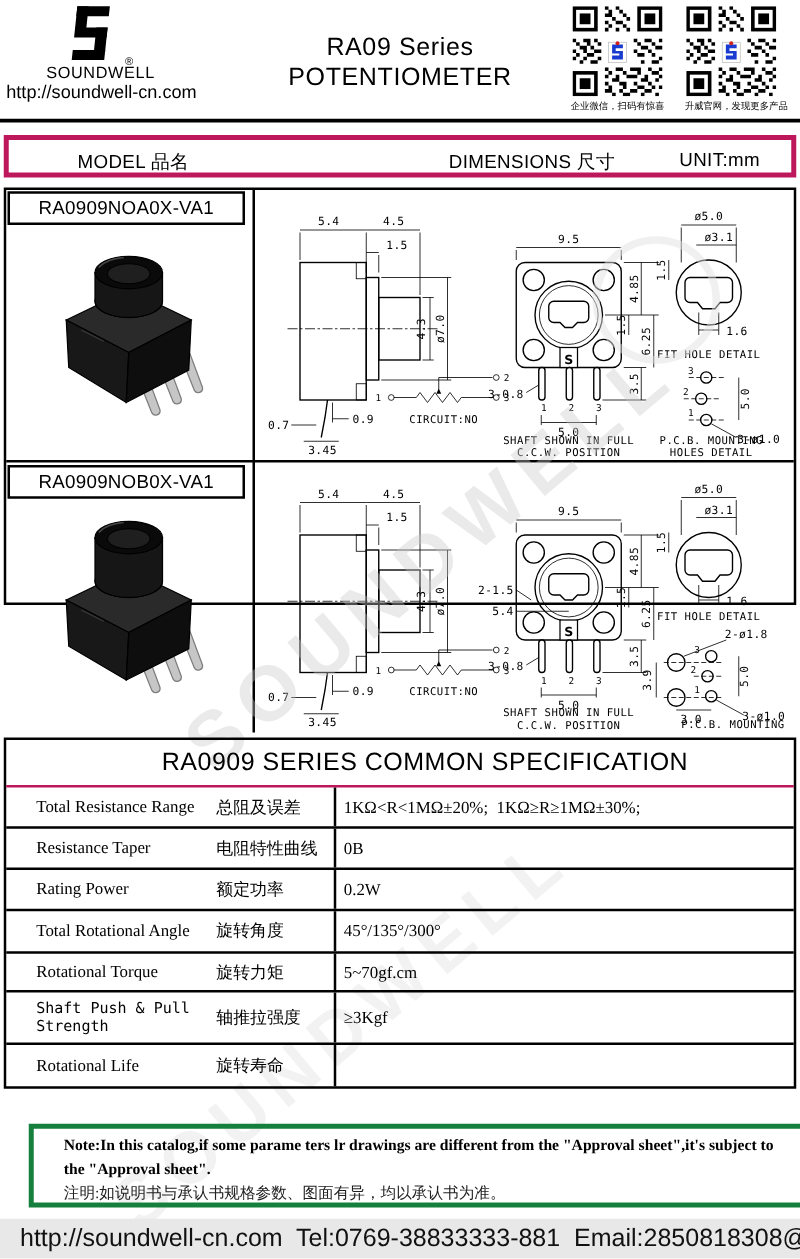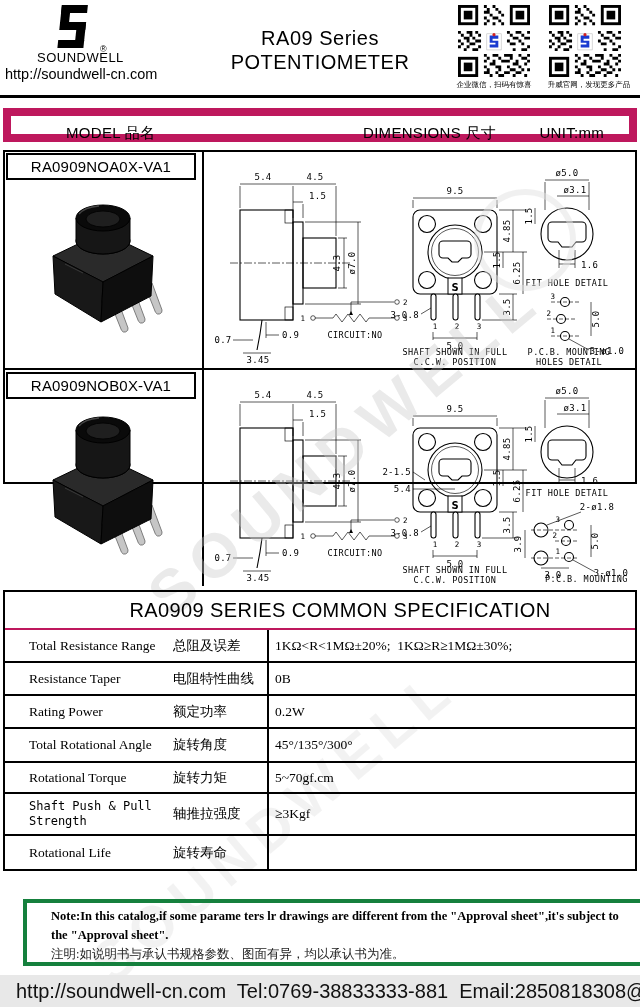--- a/index.html
+++ b/index.html
@@ -7,21 +7,21 @@
         font-family:"Liberation Sans",sans-serif;color:#000;}
   .a{position:absolute;}
   
   .brand{font-size:13px;letter-spacing:.5px;}
   .reg{font-size:9px;}
   .url{font-size:14.5px;}
   .doc-title{font-size:20px;text-align:center;letter-spacing:.5px;}
   .qr-caption{font-size:7.5px;text-align:center;white-space:nowrap;}
   .rule{background:#000;}
   
-  .model-row{border:8px solid #be185d;box-sizing:border-box;}
+  .model-row{border:4px solid #be185d;box-sizing:border-box;}
   .mh{font-size:15px;letter-spacing:.3px;}
   
   .main-box{border:2px solid #000;box-sizing:border-box;}
   .vdiv{background:#000;}
   .name-box{border:2px solid #000;box-sizing:border-box;display:flex;align-items:center;justify-content:center;
             font-size:15px;letter-spacing:.2px;background:#fff;}
   
   svg text{user-select:none;}
   .ln{stroke:#000;stroke-width:1.1;fill:none;}
   .tn{stroke:#000;stroke-width:.65;fill:none;}

